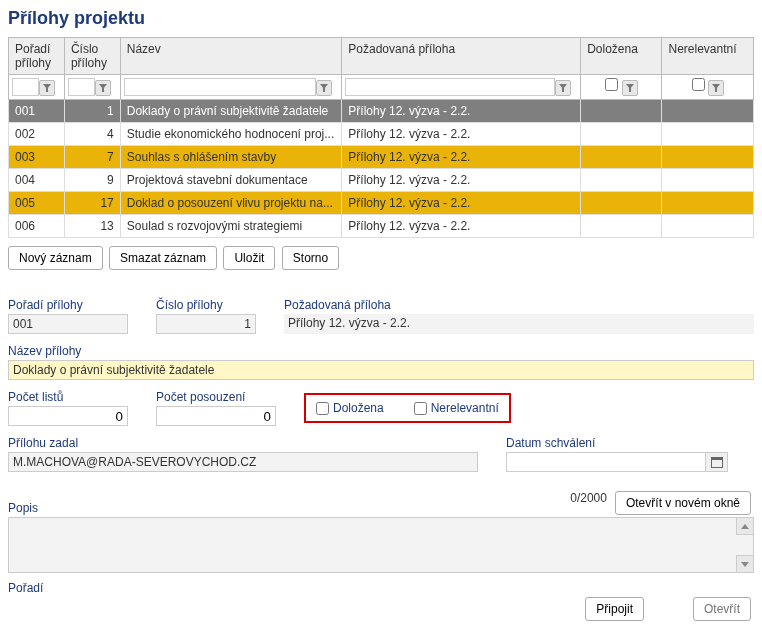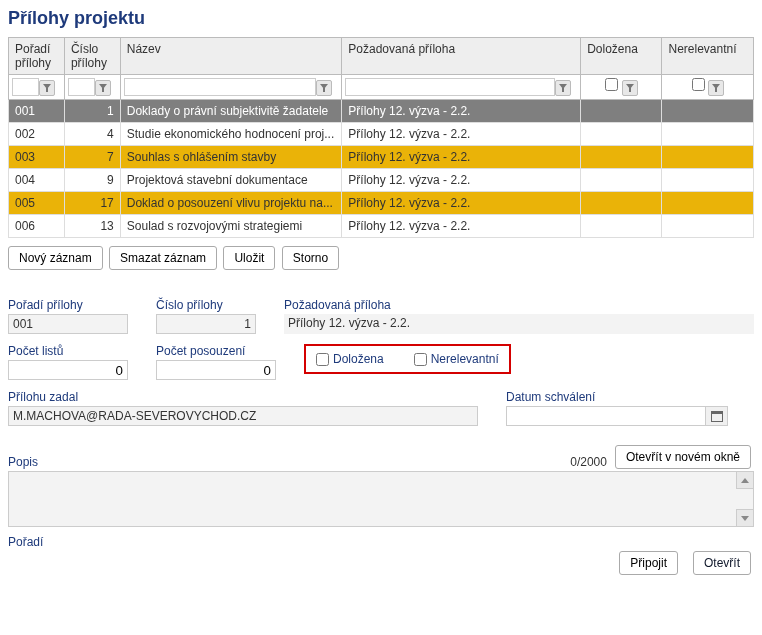--- a/index.html
+++ b/index.html
@@ -22,50 +22,50 @@
 .col-cislo { width: 55px; }
 .col-nazev { width: 218px; }
 .col-pozad { width: 235px; }
 .col-dolozena { width: 80px; text-align: center; }
 .col-nerel { width: 90px; text-align: center; }
 .num { text-align: right; }
 .chk-center { text-align: center; }
 
 .btnbar { margin-top: 8px; }
 .btn { display: inline-block; padding: 4px 10px; border: 1px solid #aaa; background: #fff; border-radius: 3px; font-size: 12px; cursor: pointer; margin-right: 3px; }
-.btn:disabled { color: #0f172a; cursor: default; }
+.btn:disabled { color: #737373; cursor: default; margin-left: 26px; }
 
 .form { margin-top: 28px; }
 .form-row { display: flex; gap: 28px; margin-bottom: 4px; align-items: flex-end; }
 .field { display: flex; flex-direction: column; }
 .field label { color: #1e3a7b; font-size: 12px; margin-bottom: 2px; }
 .field .val { border: 1px solid #ccc; background: #f3f3f3; padding: 2px 4px; height: 20px; }
 .field .val.num { text-align: right; }
 .highlight { background: #fff8c6 !important; }
 input.text { border: 1px solid #ccc; height: 20px; padding: 2px 4px; }
 .redbox { border: 2px solid #d40000; padding: 6px 10px; display: flex; gap: 30px; align-items: center; }
 .chk-label { color: #1e3a7b; display: inline-flex; align-items: center; gap: 4px; }
 
 .date-input { display: flex; }
 .date-input input { width: 200px; }
 .date-input .cal-btn { width: 22px; height: 20px; border: 1px solid #ccc; border-left: none; background: #f0f0f0; display: flex; align-items: center; justify-content: center; }
 .cal-icon { display: inline-block; width: 12px; height: 11px; border: 1px solid #666; border-top: 3px solid #666; position: relative; }
 
 .popis-area { }
 .popis-head { display: flex; justify-content: space-between; align-items: flex-end; }
-.popis-head .right { display: flex; gap: 8px; align-items: flex-end; }
+.popis-head .right { display: flex; gap: 8px; align-items: flex-start; }
 .textarea-wrap { position: relative; border: 1px solid #ccc; background: #f3f3f3; height: 56px; margin-top: 2px; }
 .textarea-wrap .scrollbtn { position: absolute; right: 0; width: 17px; height: 17px; background: #e8e8e8; border-left: 1px solid #ccc; display: flex; align-items: center; justify-content: center; }
 .textarea-wrap .scrollbtn.up { top: 0; border-bottom: 1px solid #ccc; }
 .textarea-wrap .scrollbtn.down { bottom: 0; border-top: 1px solid #ccc; }
 .arrow-up { border-bottom: 5px solid #888; border-left: 4px solid transparent; border-right: 4px solid transparent; }
 .arrow-down { border-top: 5px solid #888; border-left: 4px solid transparent; border-right: 4px solid transparent; }
 
 .priloha-row { margin-top: 8px; }
-.priloha-controls { display: flex; justify-content: flex-end; gap: 12px; margin-top: 2px; }
+.priloha-controls { display: flex; justify-content: flex-end; gap: 20px; margin-top: 2px; }
 </style>
 </head>
 <body>
 
 <h2>Přílohy projektu</h2>
 
 <table class="grid">
   <thead>
     <tr>
       <th class="col-poradi">Pořadí přílohy</th>
@@ -152,22 +152,26 @@
     <div class="field" style="width:100px">
       <label>Číslo přílohy</label>
       <div class="val num">1</div>
     </div>
     <div class="field" style="flex:1">
       <label>Požadovaná příloha</label>
       <div class="val" style="border:none;background:#f3f3f3">Přílohy 12. výzva - 2.2.</div>
     </div>
   </div>
 
-
-  <div class="form-row" style="margin-top:10px;align-items:flex-start">
+  <div class="field" style="width:100%;margin-top:10px">
+    <label>Název přílohy</label>
+    <div class="val highlight">Doklady o právní subjektivitě žadatele</div>
+  </div>
+
+  <div class="form-row" style="margin-top:10px;align-items:center">
     <div class="field" style="width:120px">
       <label>Počet listů</label>
       <input class="text num" style="text-align: right;" value="0">
     </div>
     <div class="field" style="width:120px">
       <label>Počet posouzení</label>
       <input class="text num" style="text-align: right;" value="0">
     </div>
     <div class="redbox">
       <label class="chk-label">

